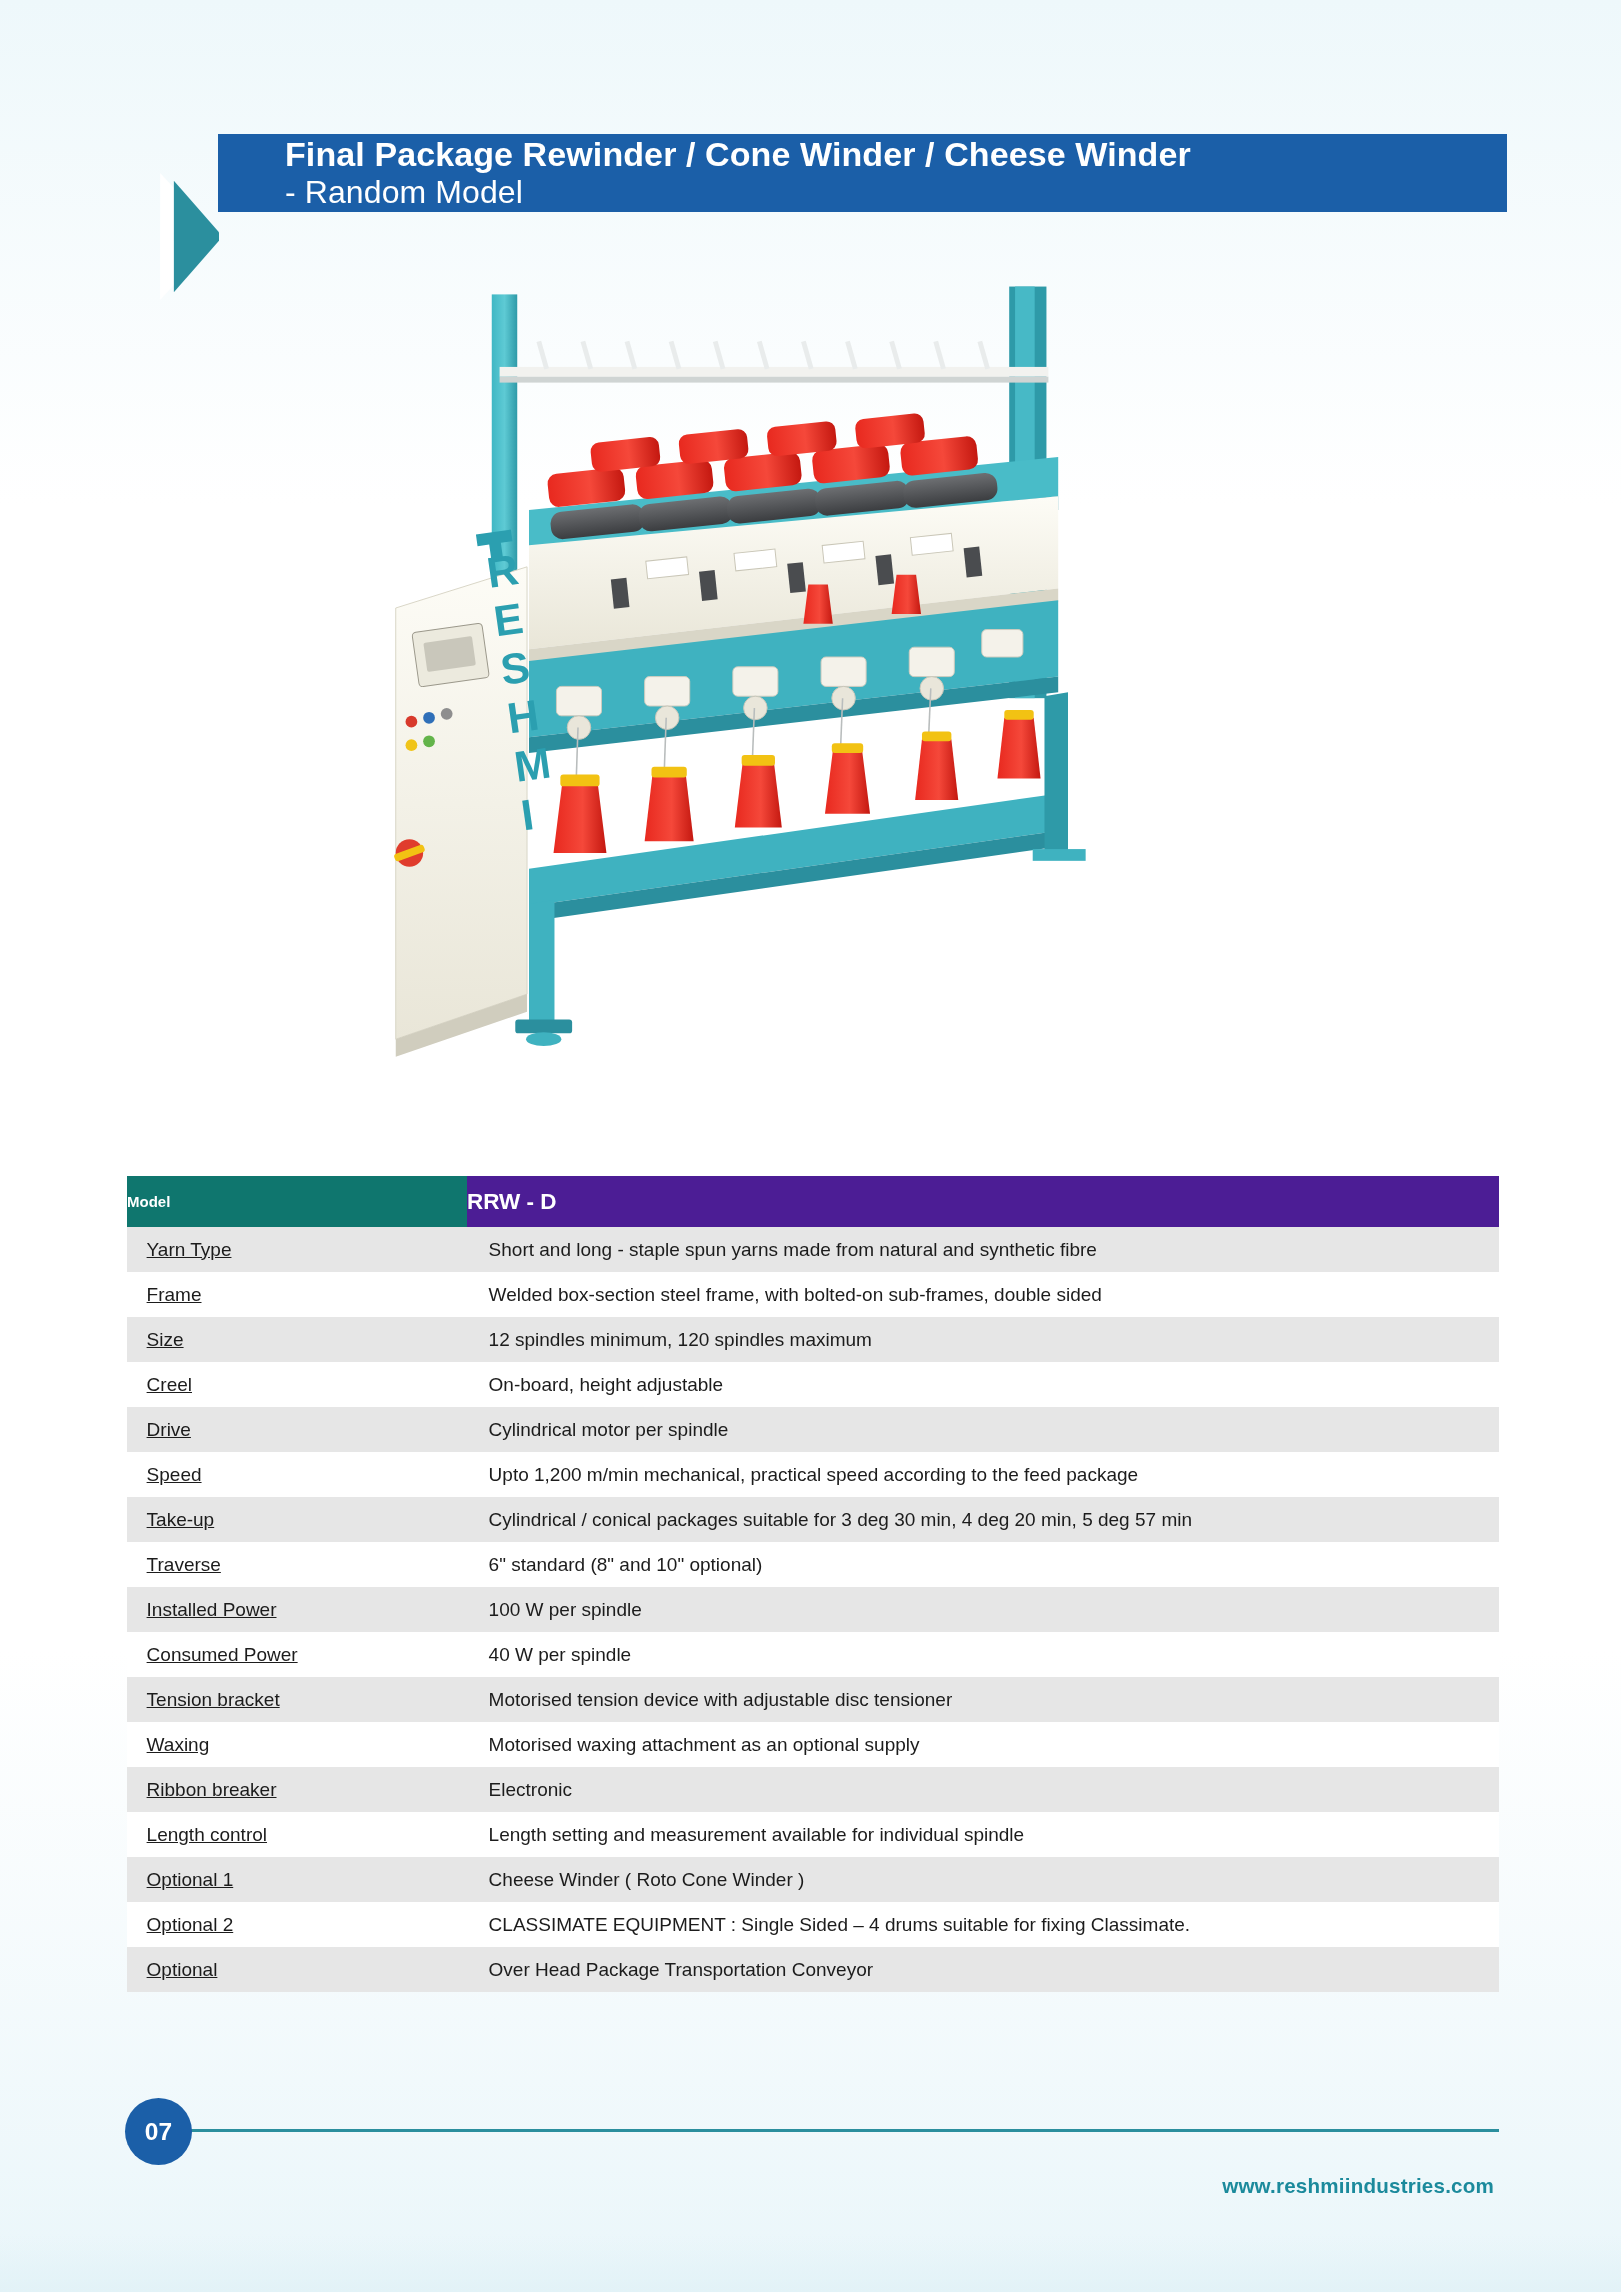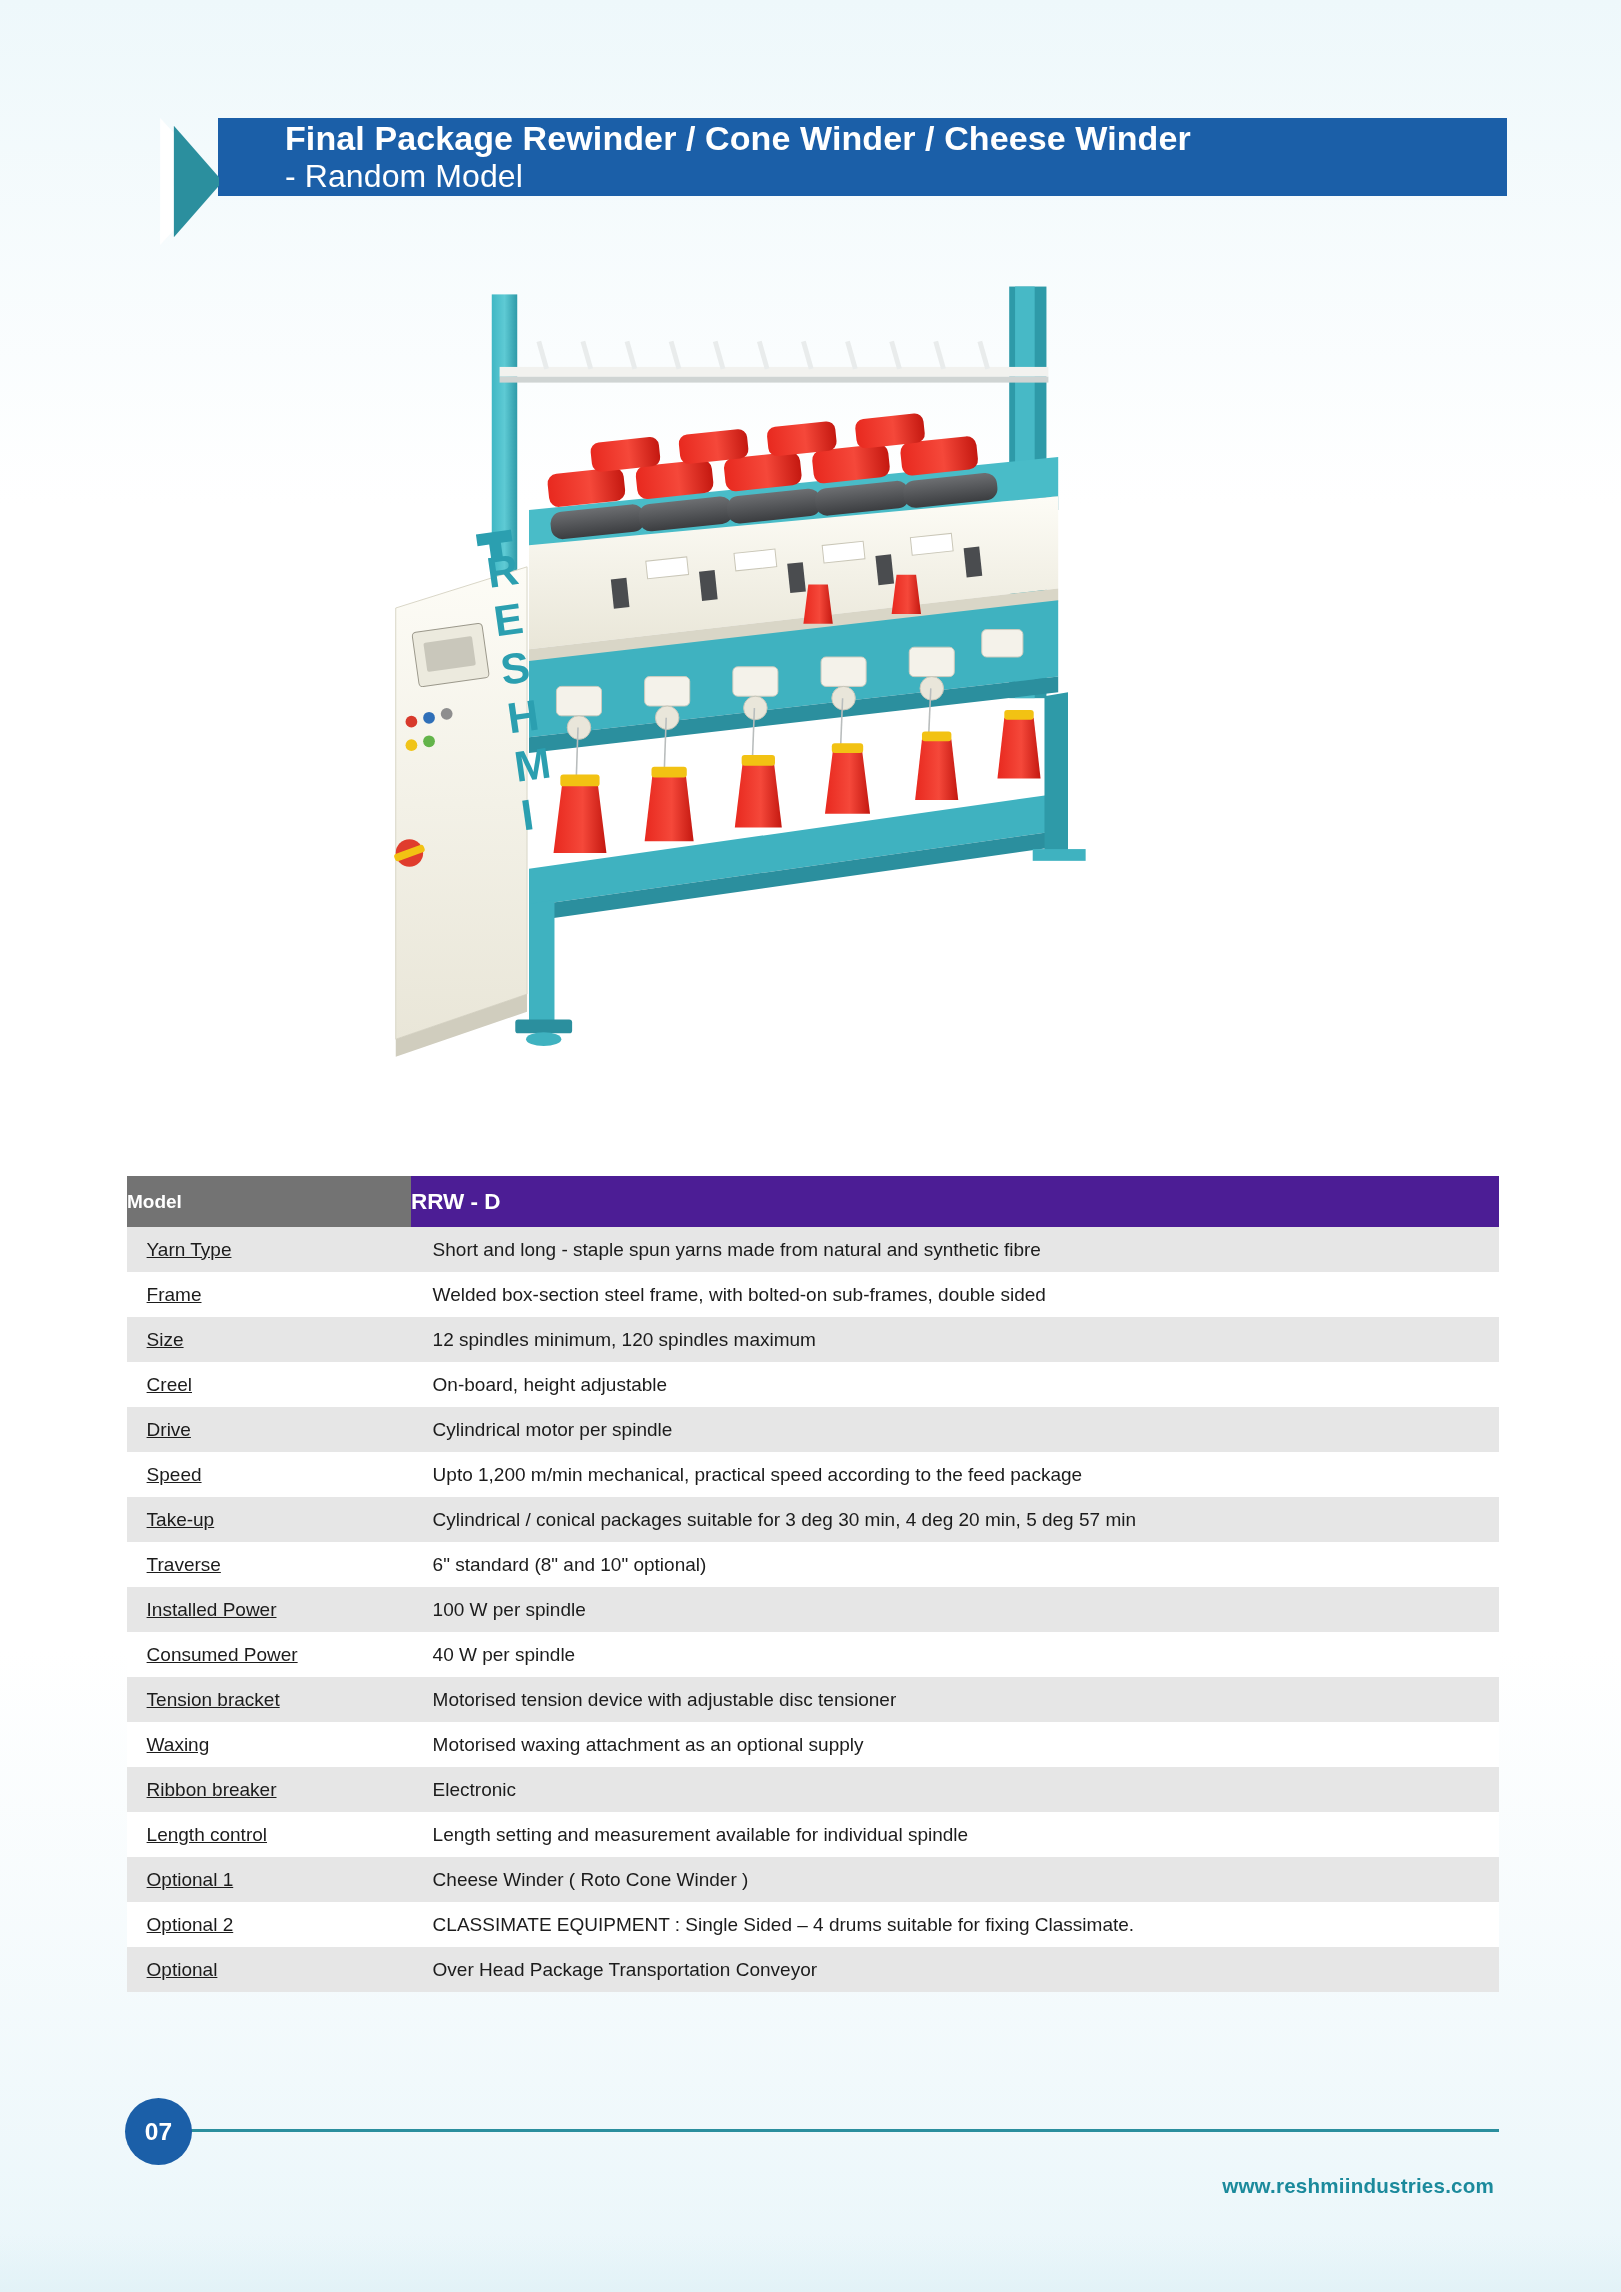--- a/index.html
+++ b/index.html
@@ -29,21 +29,21 @@
   }
 
   
   .header {
     position: absolute;
     top: 118px;
     left: 0;
     width: 1507px;
     height: 110px;
     display: flex;
-    align-items: flex-start;
+    align-items: center;
   }
   .header-teal {
     width: 218px;
     background: #2b8f9e;
     position: relative;
   }
   .header-arrow {
     position: absolute;
     right: -1px;
     top: 0;
@@ -97,27 +97,27 @@
     left: 127px;
     width: 1372px;
     border-collapse: collapse;
     table-layout: fixed;
   }
   .spec-table td, .spec-table th {
     padding: 0;
     vertical-align: middle;
   }
   .spec-head-label {
-    background: #737373;
+    background: #0f766e;
     color: #ffffff;
-    font-size: 19px;
+    font-size: 15px;
     font-weight: bold;
     height: 51px;
     padding-left: 19.6px;
-    width: 284px;
+    width: 340px;
     text-align: left;
   }
   .spec-head-value {
     background: #4c1d95;
     color: #ffffff;
     font-size: 22.5px;
     font-weight: bold;
     height: 51px;
     padding-left: 21.6px;
     text-align: left;

